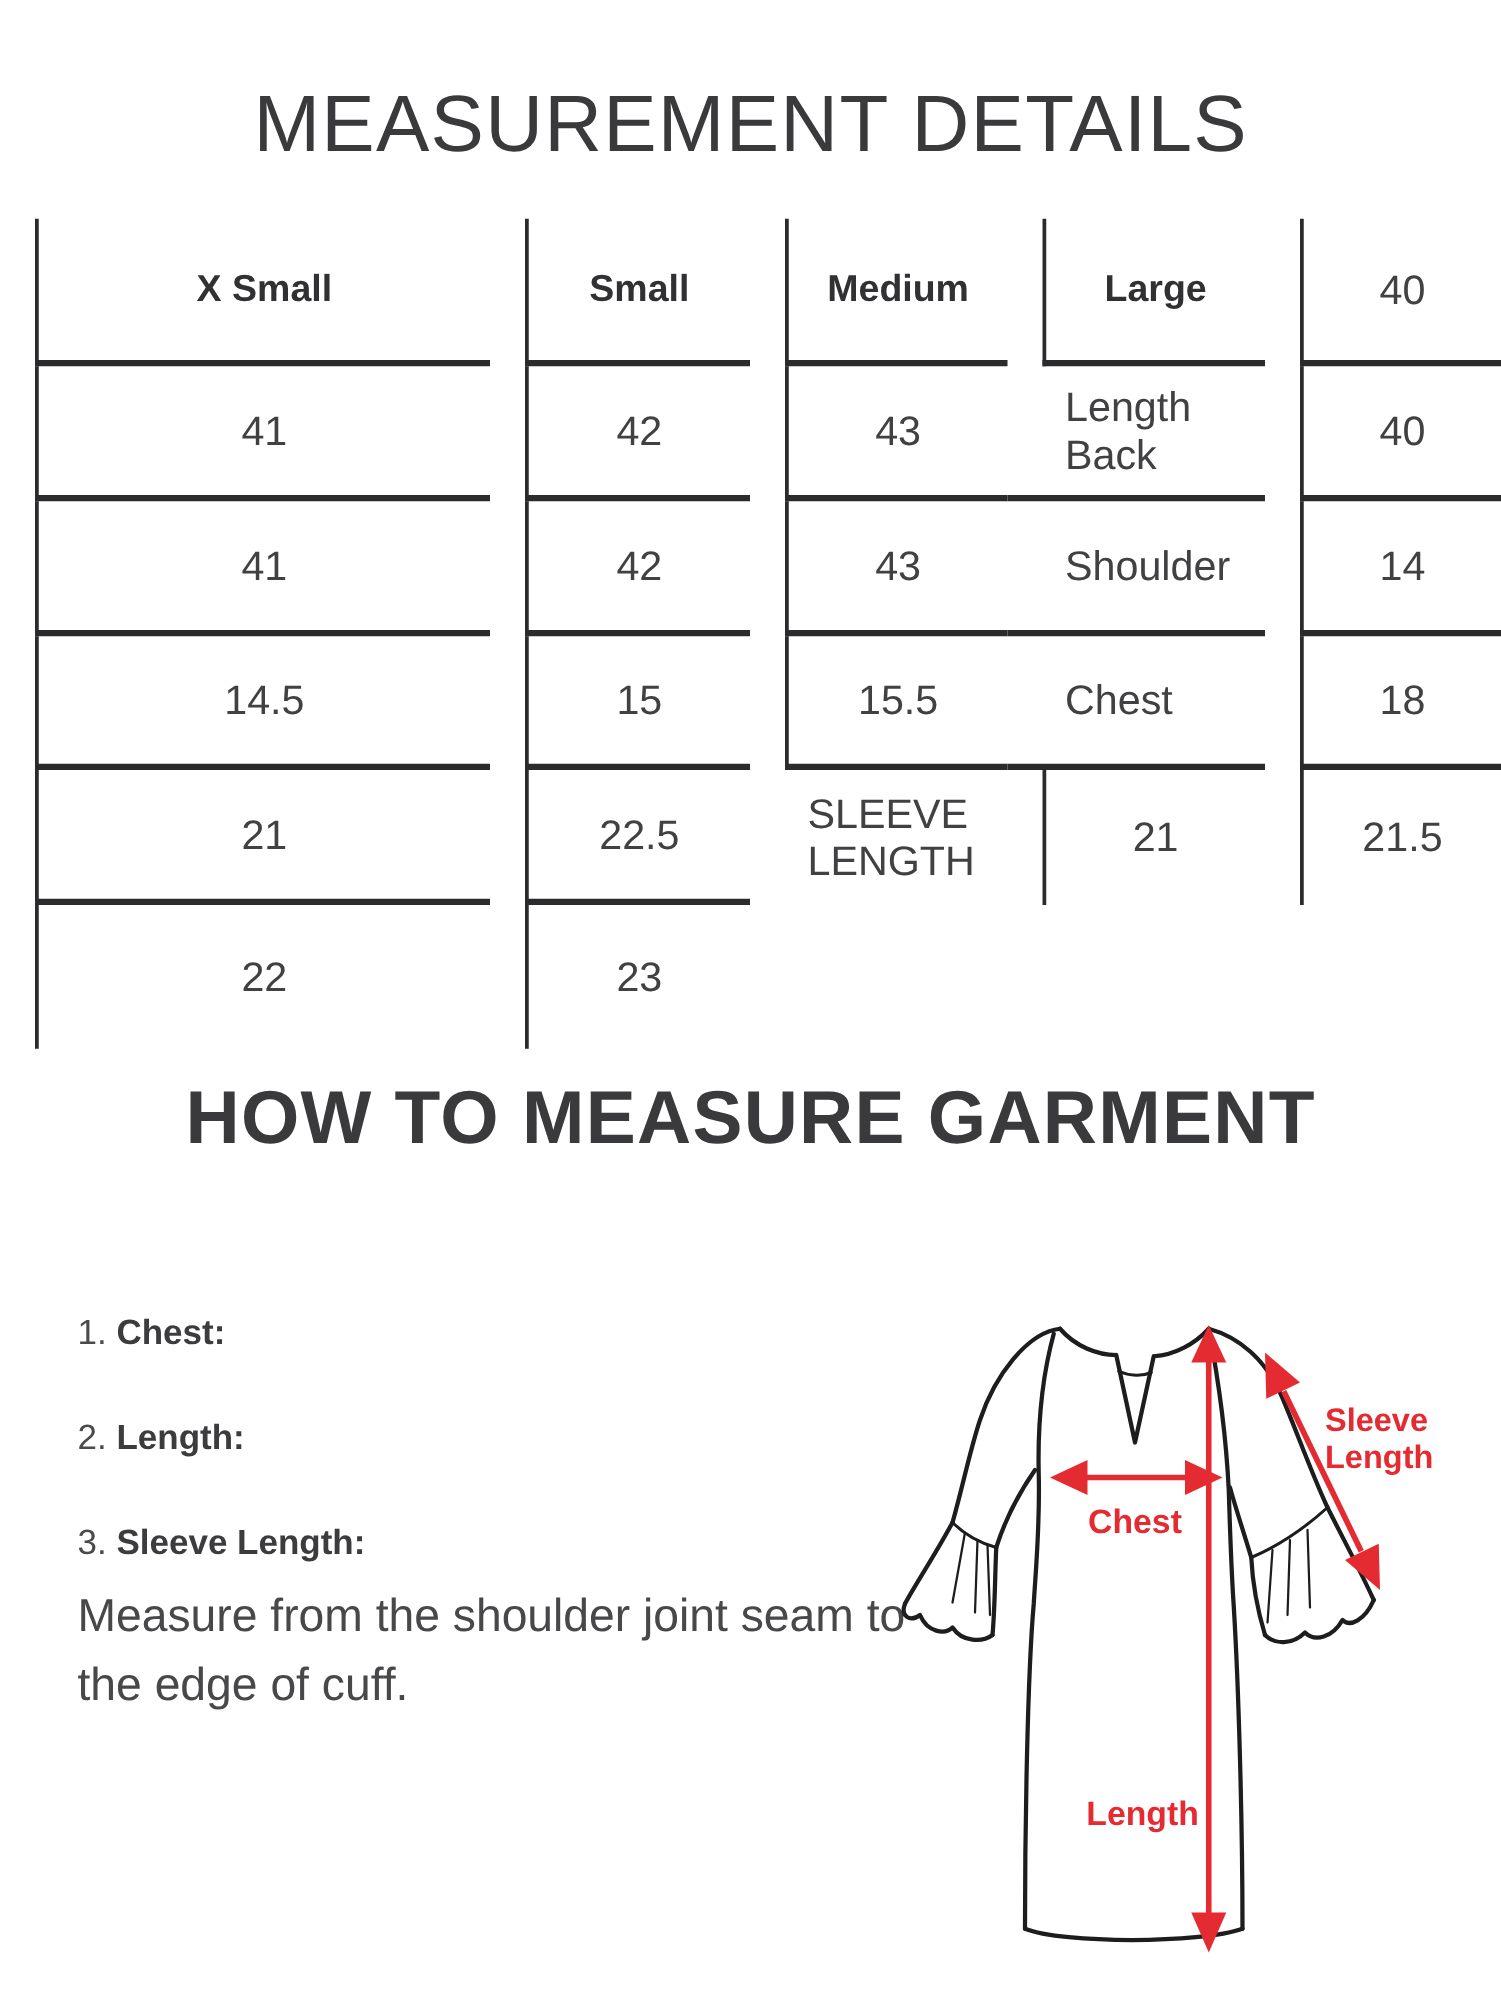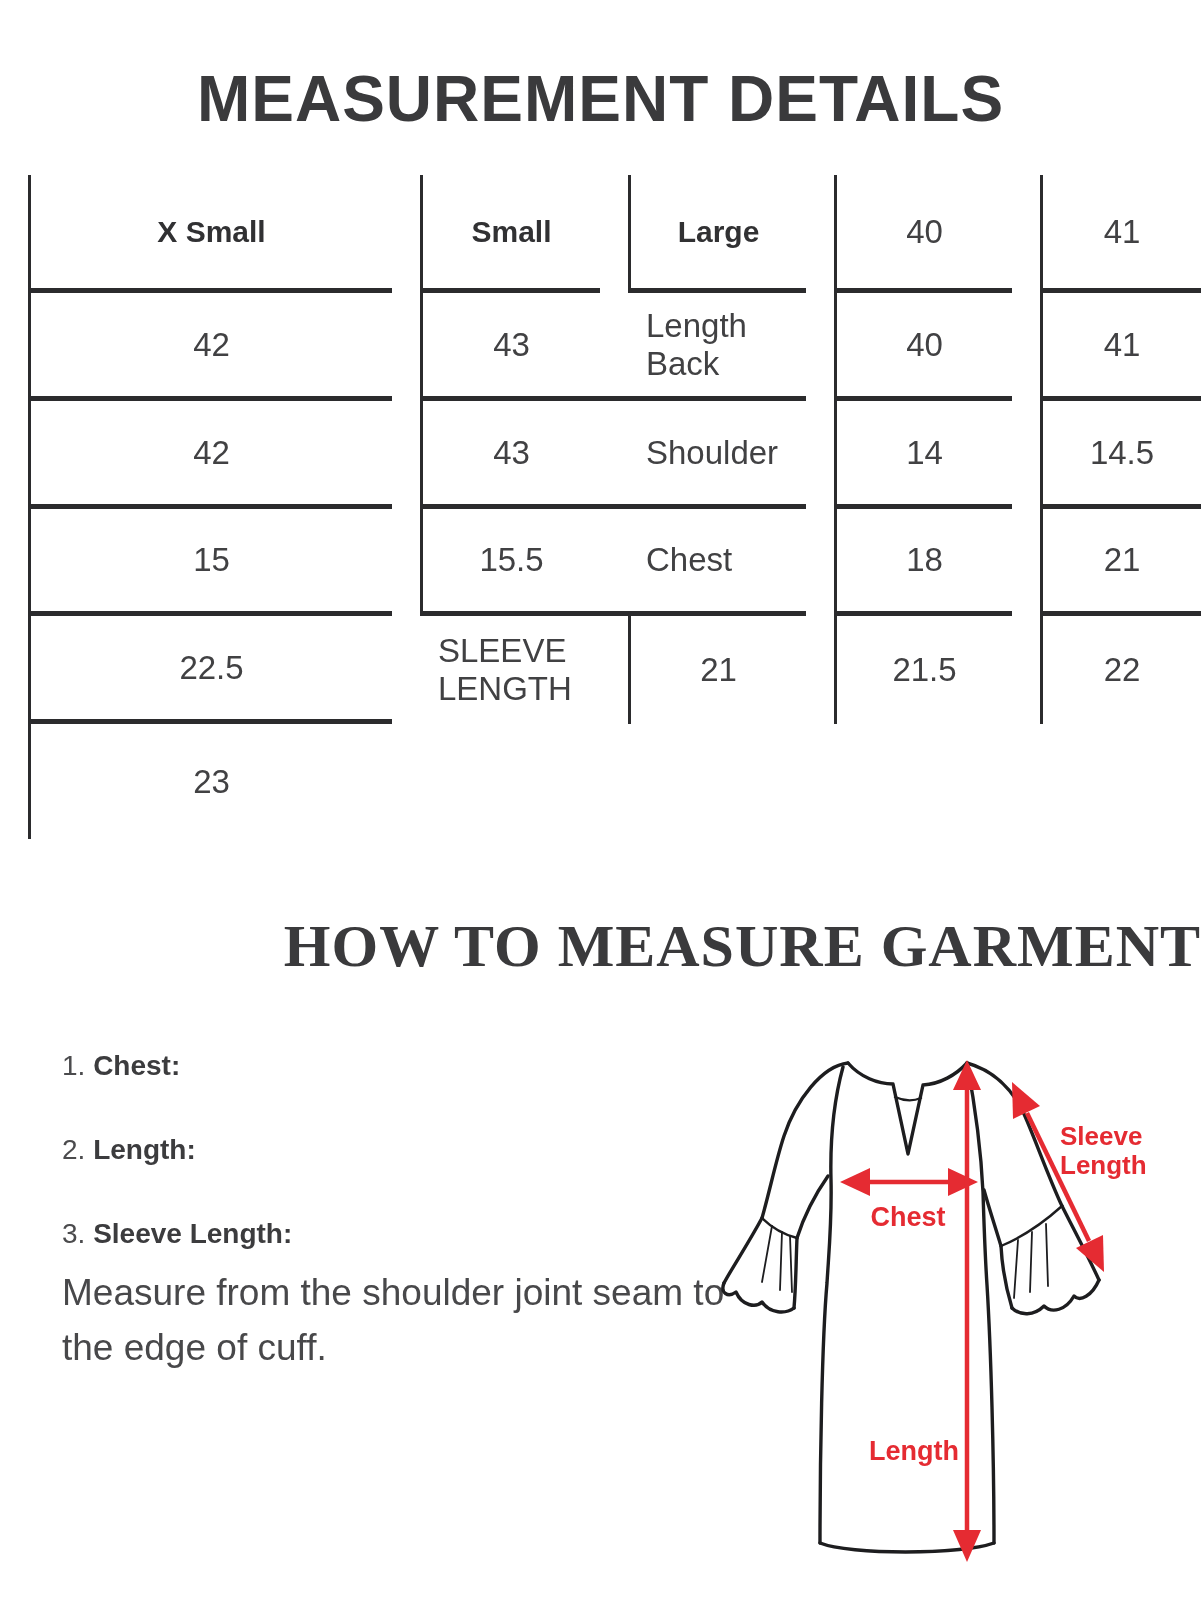--- a/index.html
+++ b/index.html
@@ -8,21 +8,21 @@
     --title:#3a3a3c;
     --text:#48484a;
   }
   *{margin:0;padding:0;box-sizing:border-box;}
   html,body{background:#ffffff;}
   body{font-family:"Liberation Sans", sans-serif;}
   .page{position:relative;width:1201px;height:1601px;background:#fff;overflow:hidden;}
 
   .page-title{
     position:absolute;top:62px;left:0;width:100%;
-    text-align:center;font-size:64px;font-weight:bold;
+    text-align:center;font-size:64px;font-weight:normal;
     letter-spacing:1px;color:var(--title);
   }
 
   
   .size-table{
     position:absolute;top:175px;left:0;width:1201px;
     display:grid;
     grid-template-columns:392px 208px 206px 206px 189px;
     grid-template-rows:118px 108px 108px 107px 108px 115px;
   }
@@ -31,23 +31,23 @@
     color:#414143;font-size:33px;
   }
   .cell.first{justify-content:flex-start;padding-left:46px;}
   .cell.vline{border-left:3px solid var(--ink);margin-left:28px;}
   .cell.hline{border-bottom:5px solid var(--ink);}
   .cell.head{font-weight:bold;font-size:30px;color:#313133;}
   .head-points{max-width:250px;line-height:1.45;}
 
   
   .section-title{
-    position:absolute;top:912px;left:0;width:100%;
-    text-align:right;font-size:60px;font-weight:bold;
-    letter-spacing:1px;color:var(--title);font-family:Liberation Serif, serif;
+    position:absolute;top:859px;left:0;width:100%;
+    text-align:center;font-size:60px;font-weight:bold;
+    letter-spacing:1px;color:var(--title);
   }
 
   .instructions{position:absolute;left:62px;top:1050px;width:720px;}
   .instr-item{margin-bottom:52px;}
   .instr-head{font-size:28px;color:#3c3c3e;margin-bottom:16px;}
   .instr-num{font-weight:normal;color:#4b4b4d;}
   .instr-label{font-weight:bold;}
   .instr-body{
     font-size:37px;line-height:1.48;color:var(--text);
     white-space:pre-wrap;
@@ -74,20 +74,21 @@
 <body>
 
 <div class="page">
 
   <div class="page-title">MEASUREMENT DETAILS</div>
 
   <div class="size-table">
 
     <div class="cell head vline hline">X Small</div>
     <div class="cell head vline hline">Small</div>
+    <div class="cell head vline hline">Medium</div>
     <div class="cell head vline hline">Large</div>
 
     <div class="cell vline hline">40</div>
     <div class="cell vline hline">41</div>
     <div class="cell vline hline">42</div>
     <div class="cell vline hline">43</div>
 
     <div class="cell first hline">Length Back</div>
     <div class="cell vline hline">40</div>
     <div class="cell vline hline">41</div>

